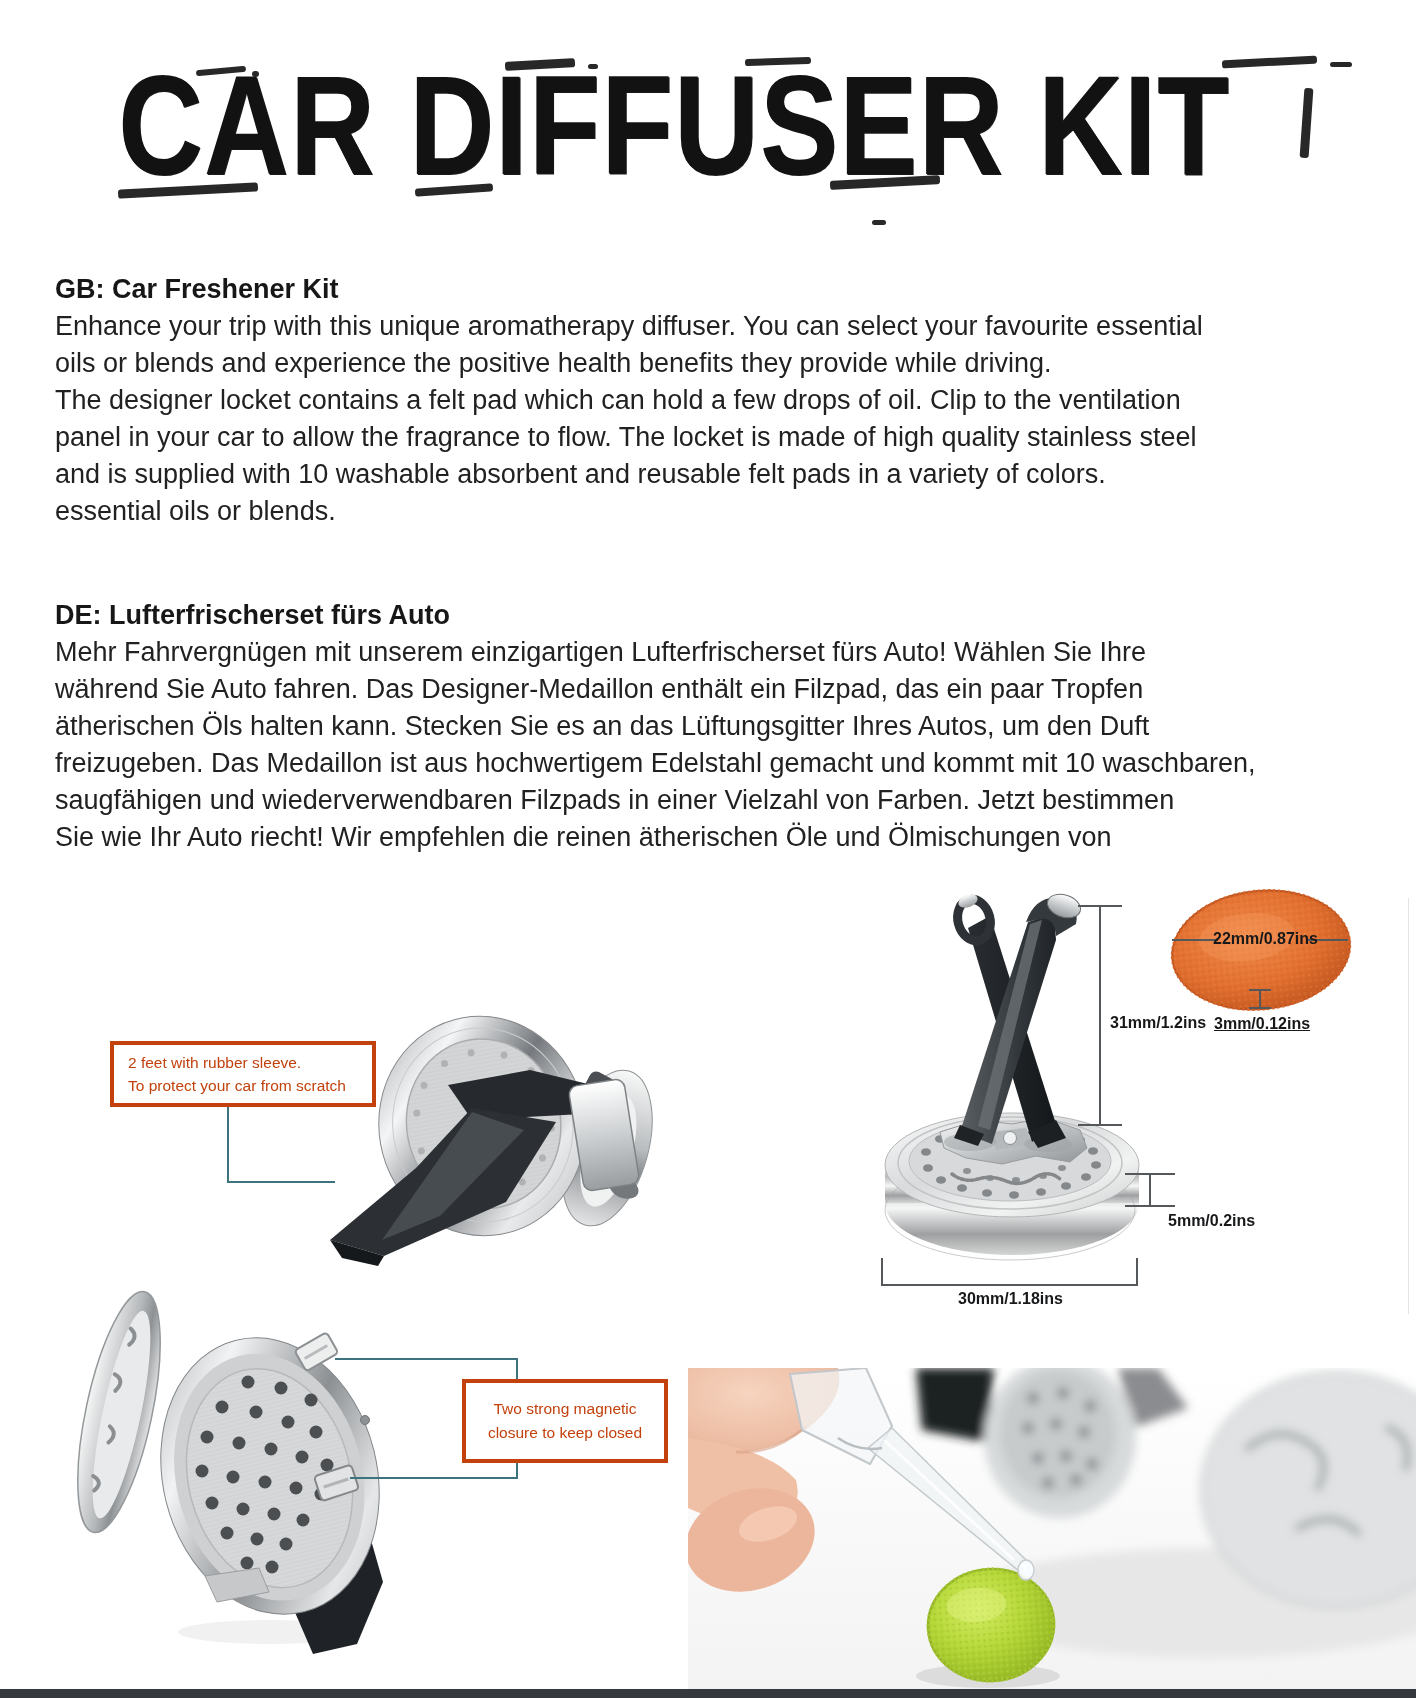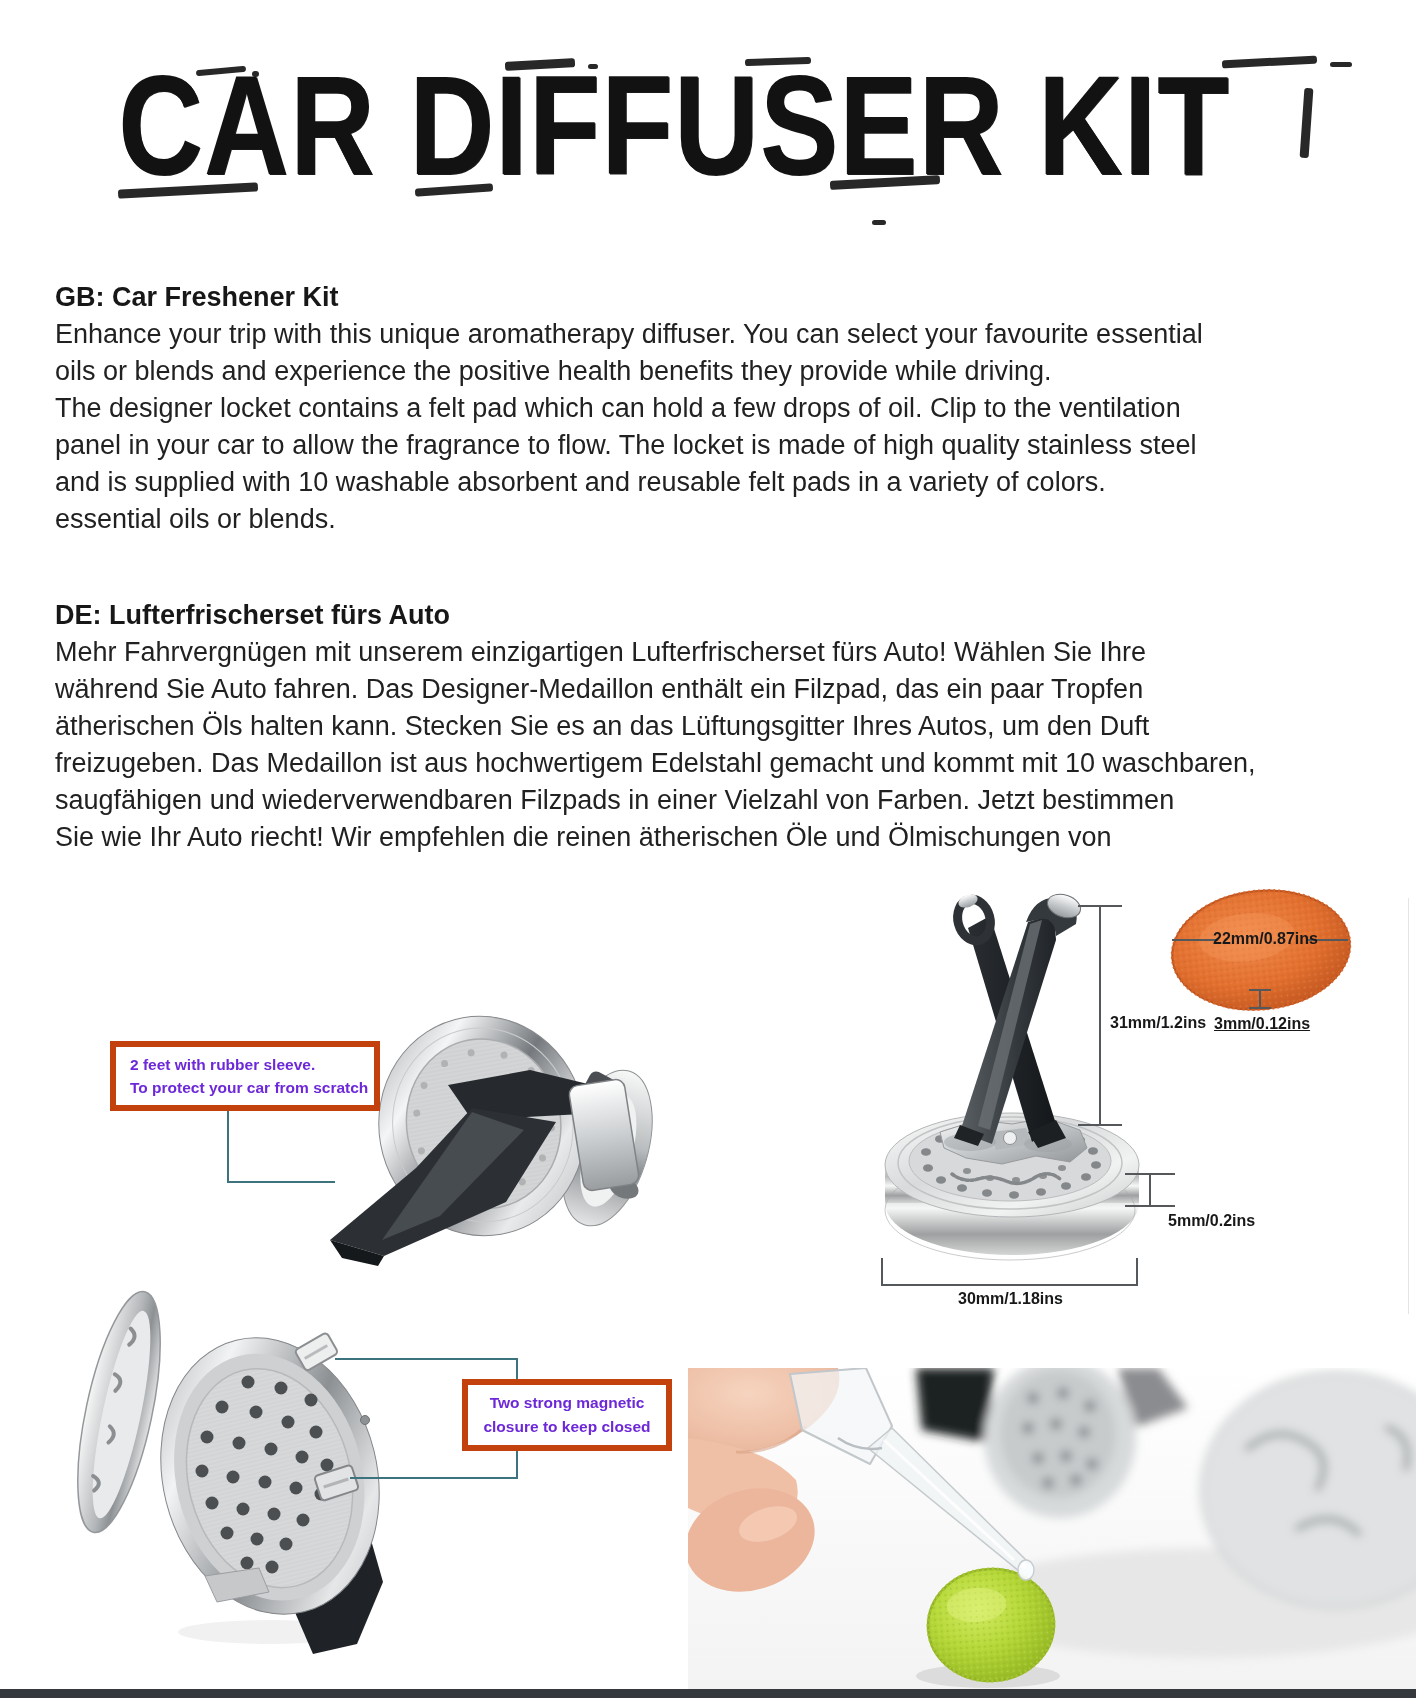--- a/index.html
+++ b/index.html
@@ -18,27 +18,27 @@
   .speck{position:absolute;background:#161616;border-radius:3px;opacity:.92;}
   
   .textblock{left:55px;}
   .tb-heading{font-size:27px;font-weight:bold;line-height:38px;white-space:nowrap;color:#171717;}
   .tb-line{font-size:27px;line-height:37px;white-space:nowrap;color:#212121;}
   
   .dline{background:#54585b;}
   .dimlabel{font-size:16px;font-weight:bold;color:#17181a;white-space:nowrap;}
   
   .callout{
-    background:#ffffff;border:6px solid #c2410c;color:#6d28d9;
-    font-weight:bold;font-size:15.5px;line-height:23px;white-space:nowrap;
+    background:#ffffff;border:4px solid #c2410c;color:#c2410c;
+    font-weight:normal;font-size:15.5px;line-height:23px;white-space:nowrap;
   }
   .callout .cl{display:block;}
   .tealline{background:#3d737d;}
   .feet-box{left:110px;top:1041px;width:244px;padding:6px 0 6px 14px;}
-  .mag-box{left:462px;top:1379px;width:198px;padding:6px 0;text-align:center;line-height:24px;}
+  .mag-box{left:462px;top:1379px;width:198px;padding:14px 0;text-align:center;line-height:24px;}
   .footer-bar{left:0;top:1689px;width:1416px;height:9px;background:#35383c;}
   .photo-edge{left:1408px;top:898px;width:1px;height:416px;background:#e4e4e4;}
 </style>
 </head>
 <body>
 
 <div class="abs page-title">CAR DIFFUSER KIT</div>
 
 <div class="speck" style="left:196px;top:68px;width:50px;height:6px;transform:rotate(-5deg);"></div>
 <div class="speck" style="left:252px;top:71px;width:7px;height:6px;"></div>
@@ -46,21 +46,21 @@
 <div class="speck" style="left:588px;top:64px;width:10px;height:5px;"></div>
 <div class="speck" style="left:745px;top:58px;width:66px;height:7px;transform:rotate(-2deg);"></div>
 <div class="speck" style="left:1222px;top:58px;width:95px;height:8px;transform:rotate(-3deg);"></div>
 <div class="speck" style="left:1330px;top:62px;width:22px;height:5px;"></div>
 <div class="speck" style="left:118px;top:186px;width:140px;height:9px;transform:rotate(-3deg);"></div>
 <div class="speck" style="left:415px;top:186px;width:78px;height:8px;transform:rotate(-4deg);"></div>
 <div class="speck" style="left:830px;top:178px;width:110px;height:9px;transform:rotate(-3deg);"></div>
 <div class="speck" style="left:1302px;top:88px;width:9px;height:70px;transform:rotate(4deg);"></div>
 <div class="speck" style="left:872px;top:220px;width:14px;height:5px;"></div>
 
-<div class="abs textblock" style="top:270px;margin-top:8px;">
+<div class="abs textblock" style="top:270px;">
   <div class="tb-heading">GB: Car Freshener Kit</div>
   <div class="tb-line">Enhance your trip with this unique aromatherapy diffuser. You can select your favourite essential</div>
   <div class="tb-line">oils or blends and experience the positive health benefits they provide while driving.</div>
   <div class="tb-line">The designer locket contains a felt pad which can hold a few drops of oil. Clip to the ventilation</div>
   <div class="tb-line">panel in your car to allow the fragrance to flow. The locket is made of high quality stainless steel</div>
   <div class="tb-line">and is supplied with 10 washable absorbent and reusable felt pads in a variety of colors.</div>
   <div class="tb-line">essential oils or blends.</div>
 </div>
 
 <div class="abs textblock" style="top:596px;">

